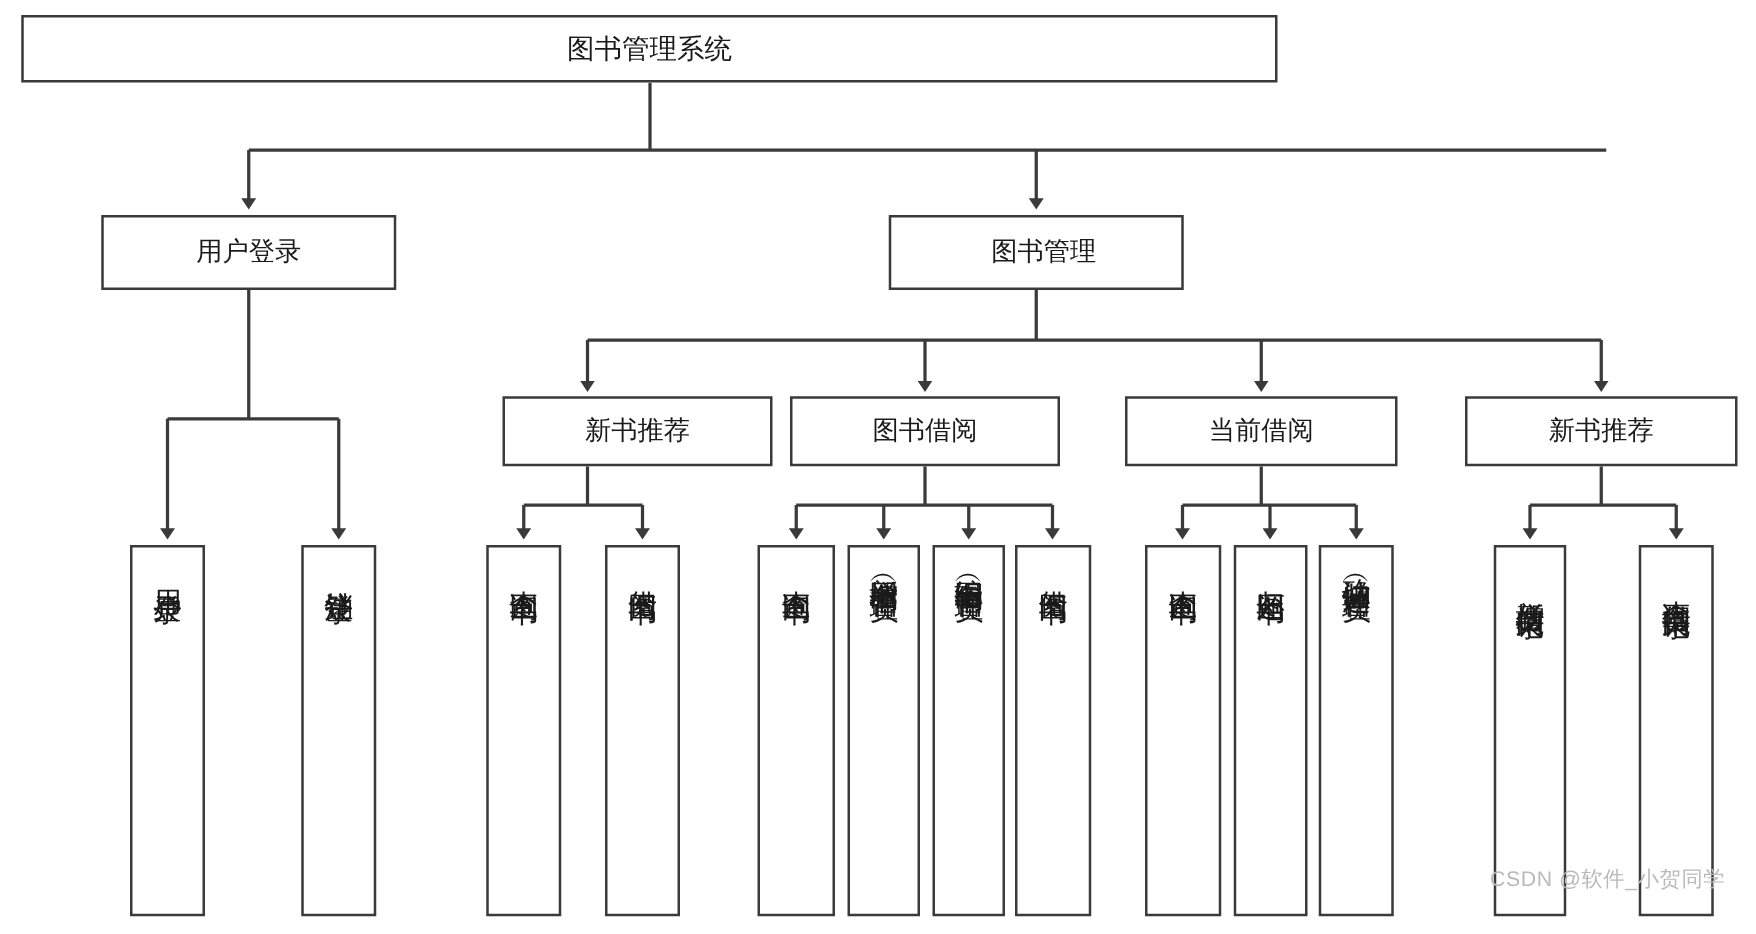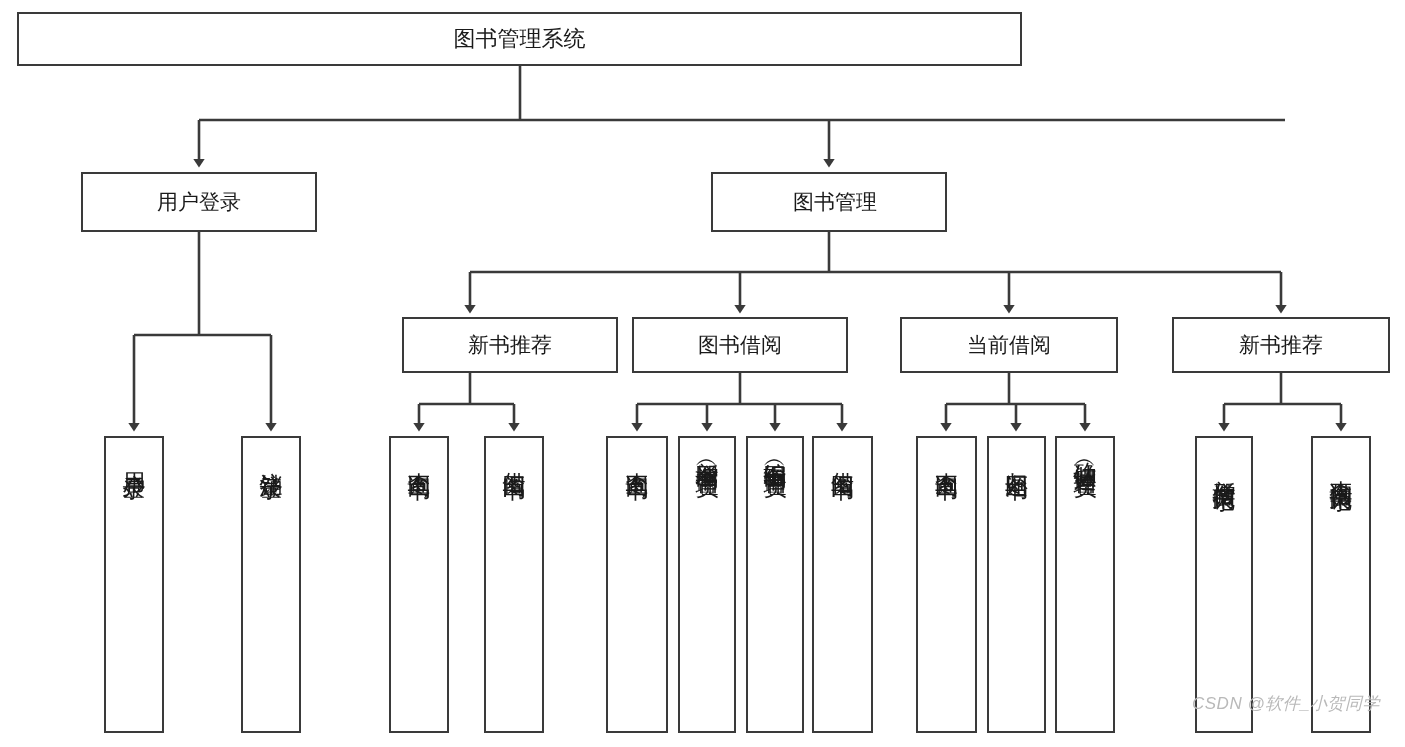--- a/index.html
+++ b/index.html
@@ -194,15 +194,15 @@
   </div>
 
   <div class="node vert" style="left:1195px; top:436px; width:58px; height:297px; padding-top:24px;">
     <span class="label">新增借阅记录</span>
   </div>
 
   <div class="node vert" style="left:1311px; top:436px; width:60px; height:297px; padding-top:24px;">
     <span class="label">查询借阅记录</span>
   </div>
 
-  <div class="watermark" style="left:1192px; top:692px;font-style:italic;">CSDN @软件_小贺同学</div>
+  <div class="watermark" style="left:1192px; top:692px;">CSDN @软件_小贺同学</div>
 
 </div>
 
 </body></html>

